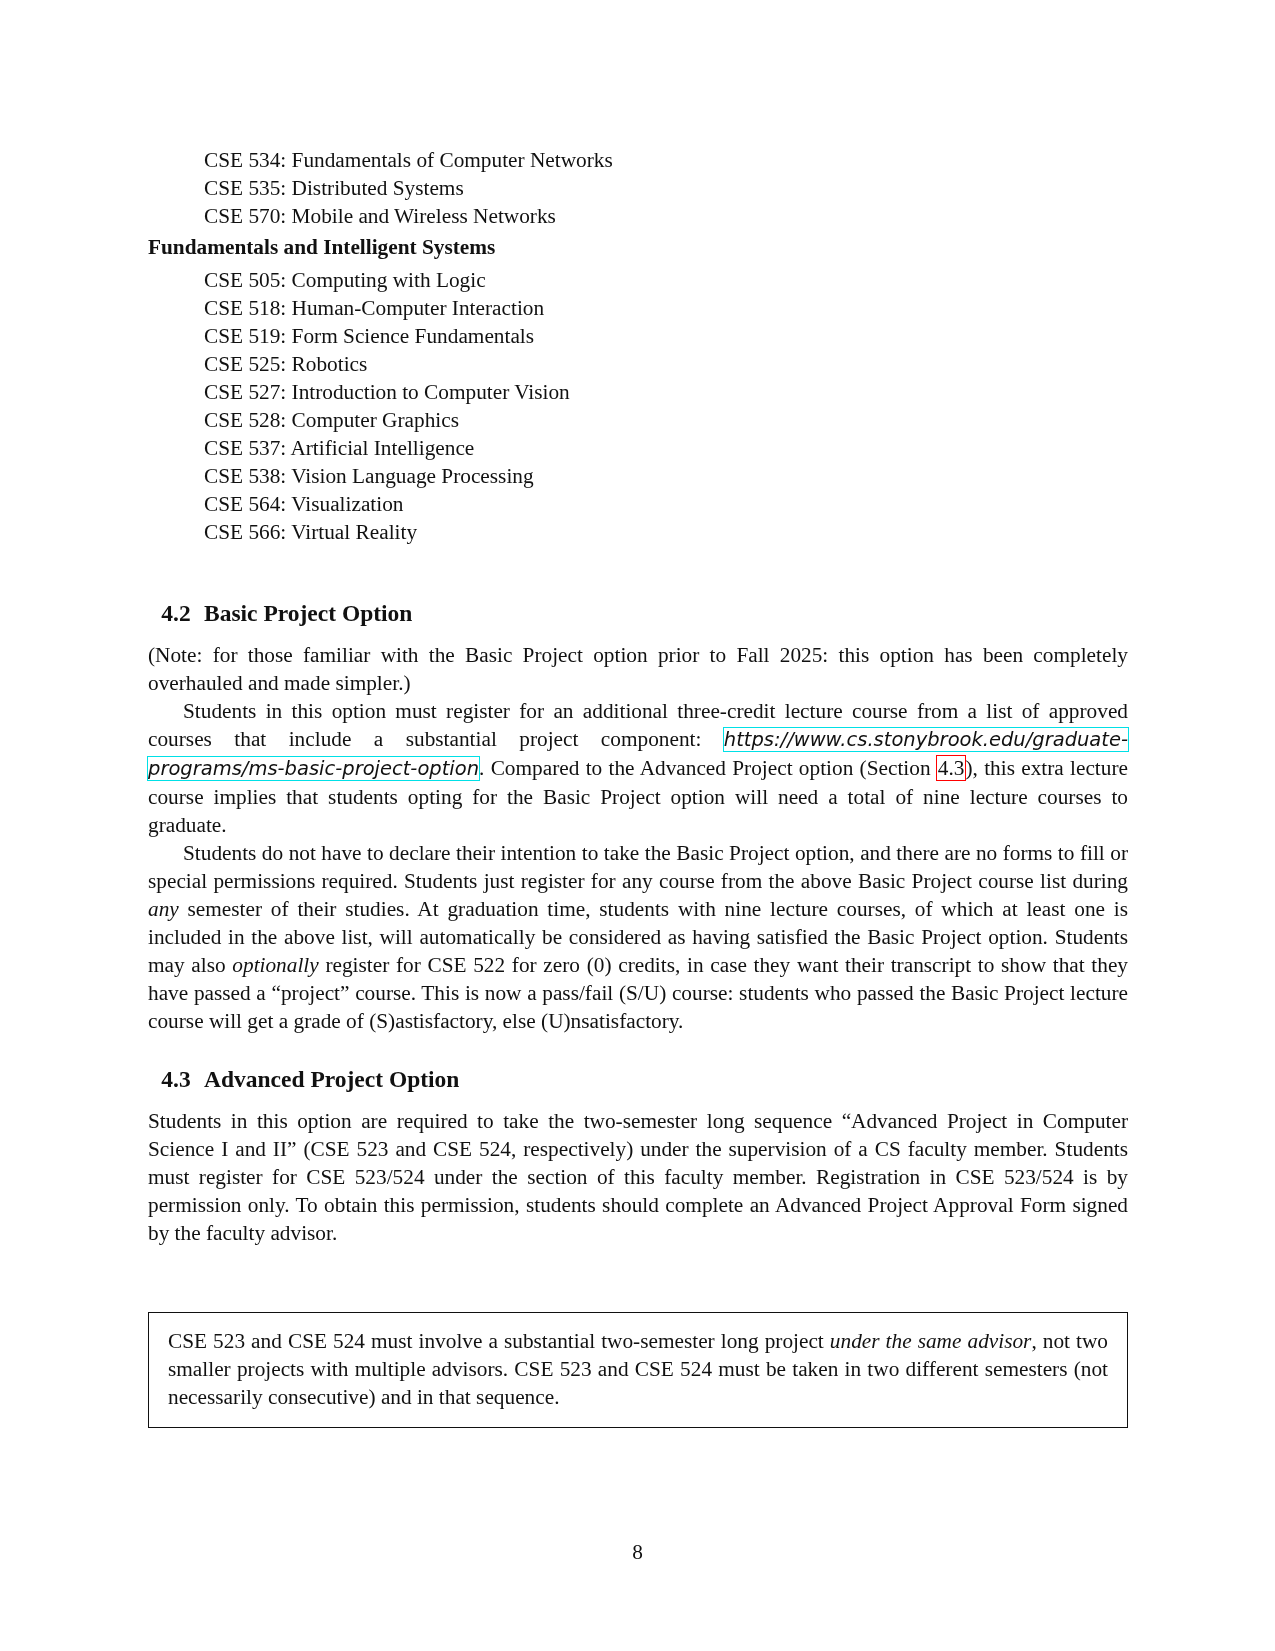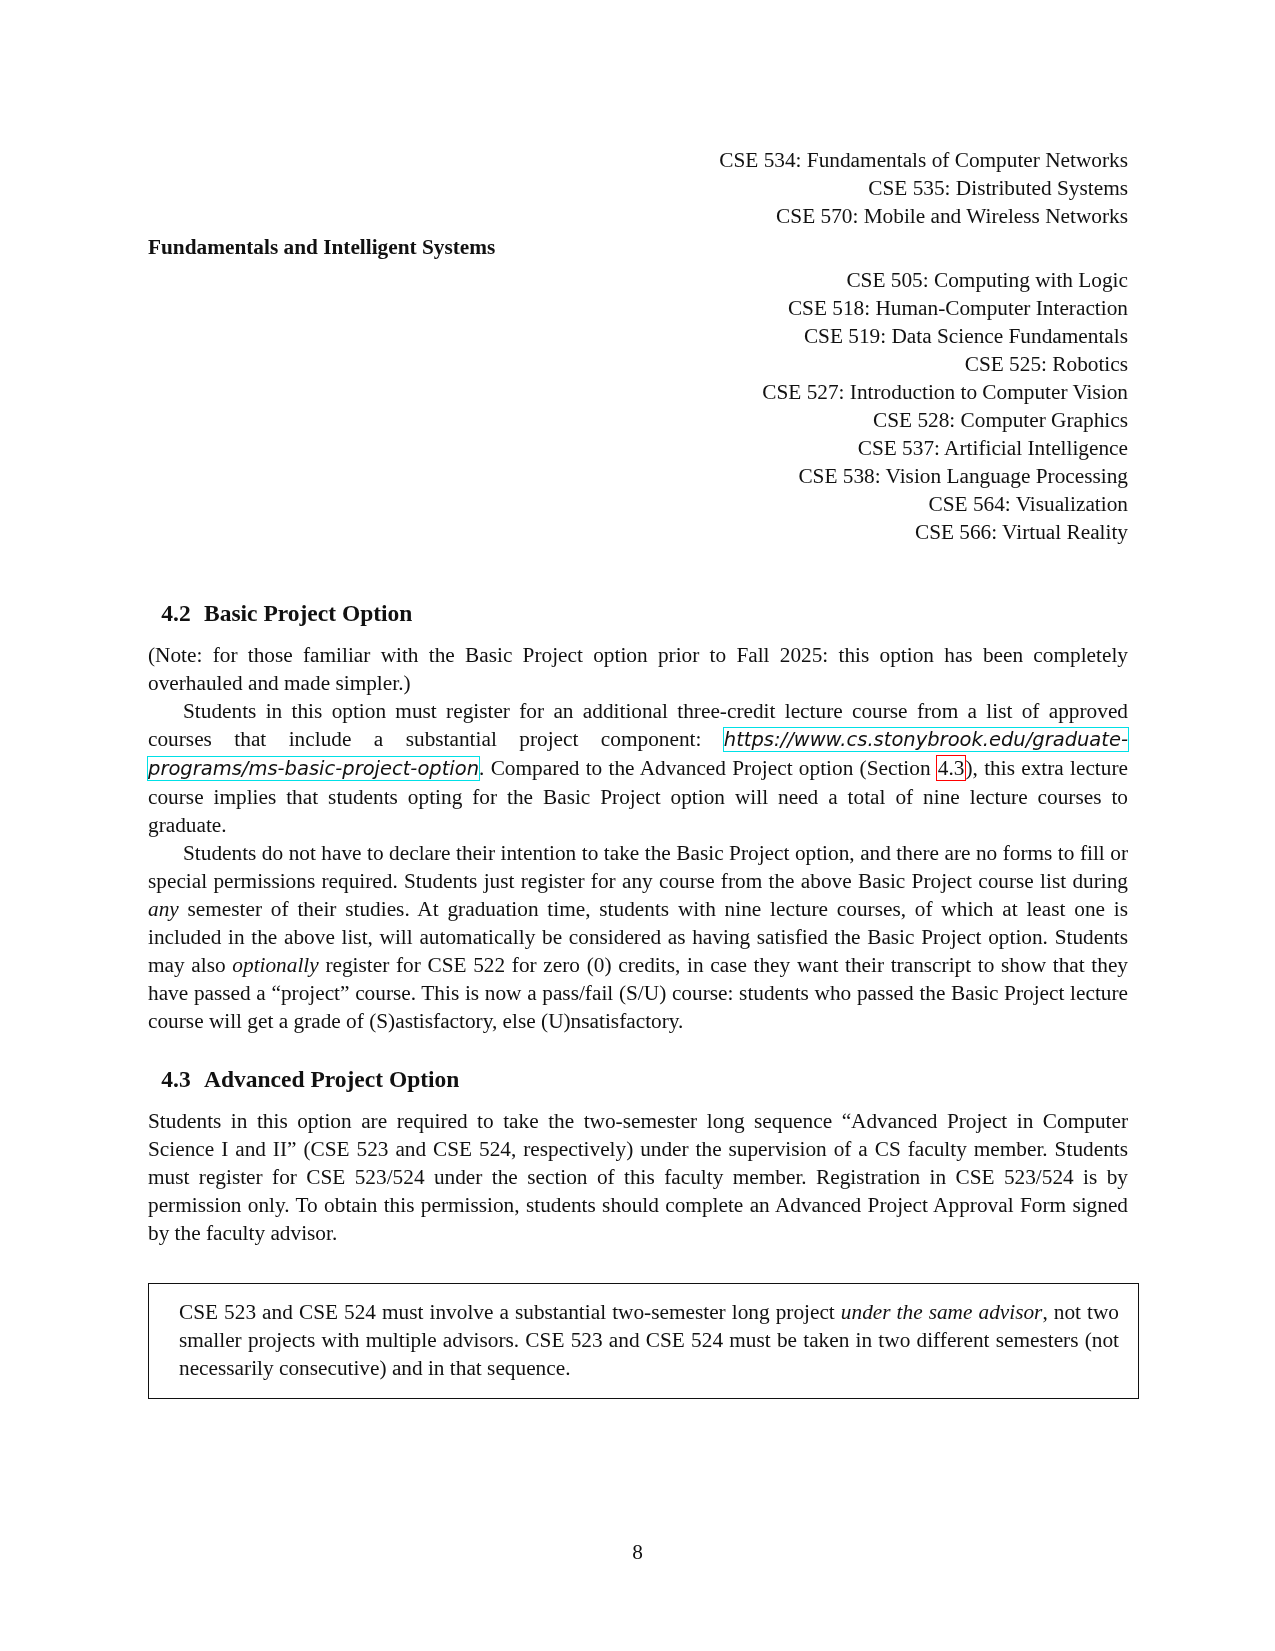--- a/index.html
+++ b/index.html
@@ -3,21 +3,21 @@
 <meta charset="utf-8">
 <style>
   html, body { margin: 0; padding: 0; background: #ffffff; }
   body {
     width: 1275px; height: 1651px; position: relative; overflow: hidden;
     font-family: "Liberation Serif", "DejaVu Serif", serif;
     color: #111111;
     font-size: 21.3px;
   }
   .page { position: absolute; left: 148px; top: 146px; width: 980px; }
-  .course-list { margin: 0; padding: 0; list-style: none; text-align: right; }
+  .course-list { margin: 0; padding: 0; list-style: none; }
   .course-list li { margin-left: 56px; line-height: 28px; white-space: nowrap; }
   .group-heading { font-weight: bold; line-height: 28px; margin: 3px 0 5px 0; }
   p { margin: 0; line-height: 28px; text-align: justify; }
   p.indent { text-indent: 35px; }
   .gap-lg { height: 23px; }
   h2 {
     font-size: 23.5px; font-weight: bold; margin: 30px 0 14px 0; line-height: 28px;
   }
   h2 .num { display: inline-block; width: 56px; text-align: center; }
   .link {
@@ -30,23 +30,23 @@
     text-decoration: none;
   }
   .ref {
     outline: 1.5px solid #ff0000;
     color: #111111;
     text-decoration: none;
     padding: 0 1px;
   }
   em { font-style: italic; }
   .notebox {
-    margin-top: 36px;
+    margin-top: 65px;
     border: 1.3px solid #111111;
-    padding: 14px 19px 16px 30px;
+    padding: 14px 19px 16px 19px;
     width: 940px;
   }
   .page-number {
     position: absolute; top: 1540px; left: 0; width: 1275px;
     text-align: center; font-size: 21.3px;
   }
 </style>
 </head>
 <body>
 
@@ -56,21 +56,21 @@
     <li>CSE 534: Fundamentals of Computer Networks</li>
     <li>CSE 535: Distributed Systems</li>
     <li>CSE 570: Mobile and Wireless Networks</li>
   </ul>
 
   <div class="group-heading">Fundamentals and Intelligent Systems</div>
 
   <ul class="course-list">
     <li>CSE 505: Computing with Logic</li>
     <li>CSE 518: Human-Computer Interaction</li>
-    <li>CSE 519: Data Science Fundamentals</li>
+    <li>CSE 519: Form Science Fundamentals</li>
     <li>CSE 525: Robotics</li>
     <li>CSE 527: Introduction to Computer Vision</li>
     <li>CSE 528: Computer Graphics</li>
     <li>CSE 537: Artificial Intelligence</li>
     <li>CSE 538: Vision Language Processing</li>
     <li>CSE 564: Visualization</li>
     <li>CSE 566: Virtual Reality</li>
   </ul>
 
   <div class="gap-lg"></div>

